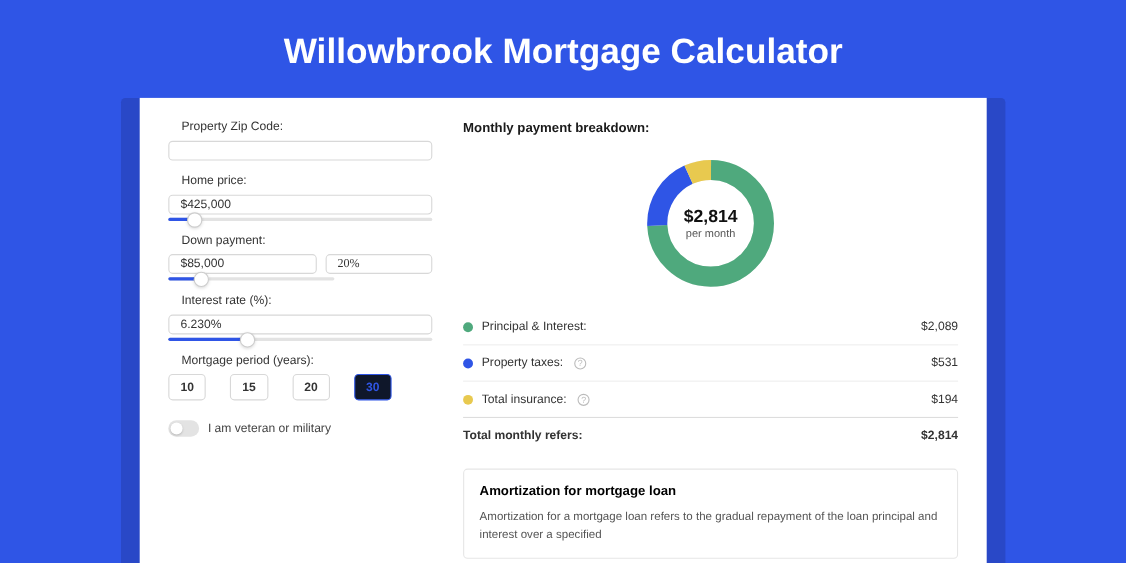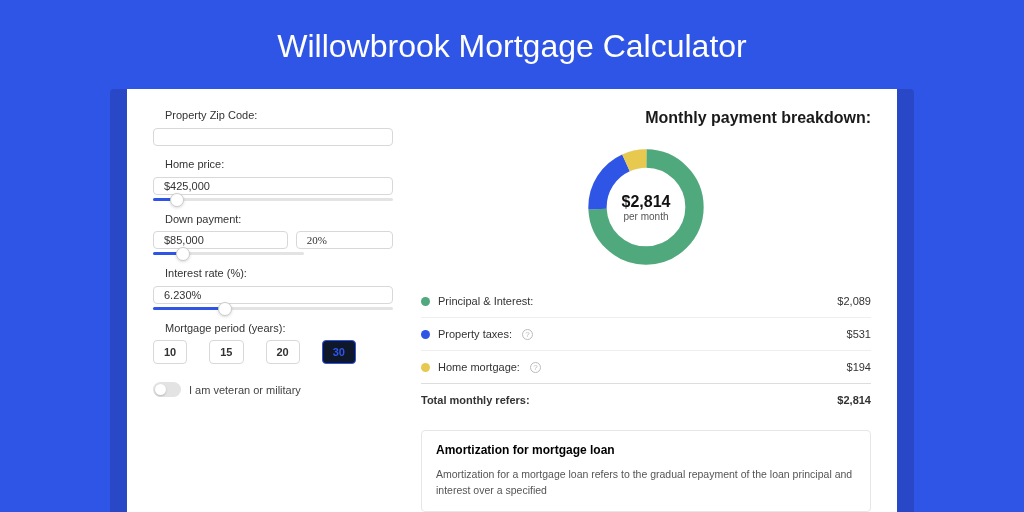--- a/index.html
+++ b/index.html
@@ -6,21 +6,21 @@
   body {
     font-family: -apple-system, BlinkMacSystemFont, "Segoe UI", Helvetica, Arial, sans-serif;
     background: #2f55e6;
     width: 1024px;
     height: 512px;
     overflow: hidden;
   }
   .page-title {
     color: #fff;
     font-size: 32px;
-    font-weight: 400;
+    font-weight: 700;
     text-align: center;
     padding: 28px 0 24px;
   }
   .card-shadow {
     background: #2948c7;
     margin: 0 110px;
     border-radius: 4px;
     padding-bottom: 10px;
   }
   .card {
@@ -102,23 +102,22 @@
     width:28px; height:15px; border-radius:10px;
     background:#e3e3e3; position:relative;
   }
   .toggle::after{
     content:""; position:absolute; left:2px; top:2px;
     width:11px; height:11px; border-radius:50%; background:#fff;
     box-shadow:0 1px 2px rgba(0,0,0,.2);
   }
 
   .section-title {
-    font-size: 16px; font-weight:700; color:#1a1a1a;
+    font-size: 12px; font-weight:700; color:#1a1a1a;
     margin-bottom: 10px;
-    text-align: right;
   }
 
   .donut-wrap { display:flex; justify-content:center; padding:6px 0 14px; }
   .donut { position:relative; width:128px; height:128px; }
   .donut svg { width:128px; height:128px; }
   .donut-center {
     position:absolute; inset:0;
     display:flex; flex-direction:column; align-items:center; justify-content:center;
   }
   .donut-amount { font-size:16px; font-weight:800; color:#111; }
@@ -243,21 +242,21 @@
             <div class="legend-left">
               <span class="legend-dot" style="background: rgb(47, 85, 230);"></span>
               <span>Property taxes:</span>
               <span class="info-icon">?</span>
             </div>
             <span class="legend-val">$531</span>
           </div>
           <div class="legend-row">
             <div class="legend-left">
               <span class="legend-dot" style="background: rgb(232, 201, 79);"></span>
-              <span>Home mortgage:</span>
+              <span>Total insurance:</span>
               <span class="info-icon">?</span>
             </div>
             <span class="legend-val">$194</span>
           </div>
         </div>
 
       <div class="total-row">
         <span>Total monthly refers:</span>
         <span>$2,814</span>
       </div>

